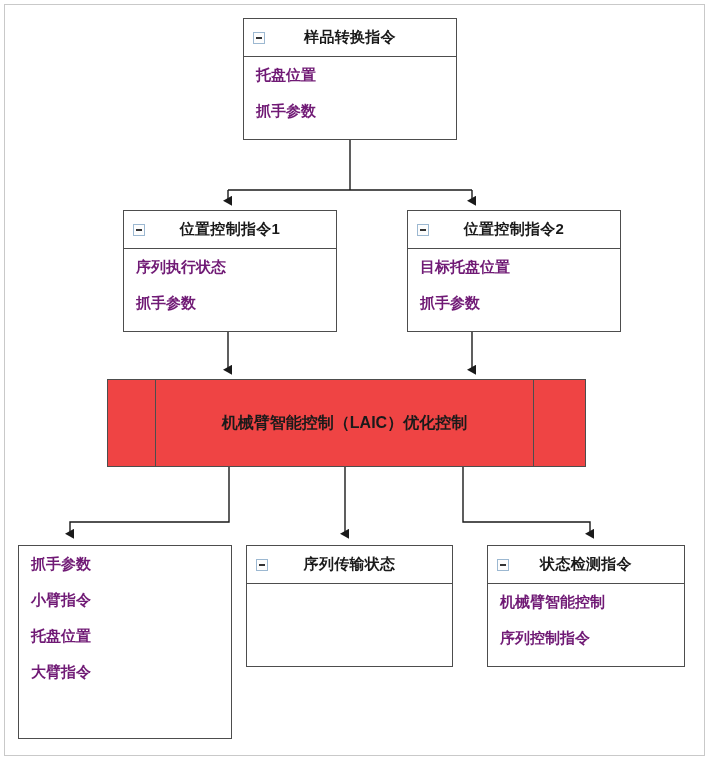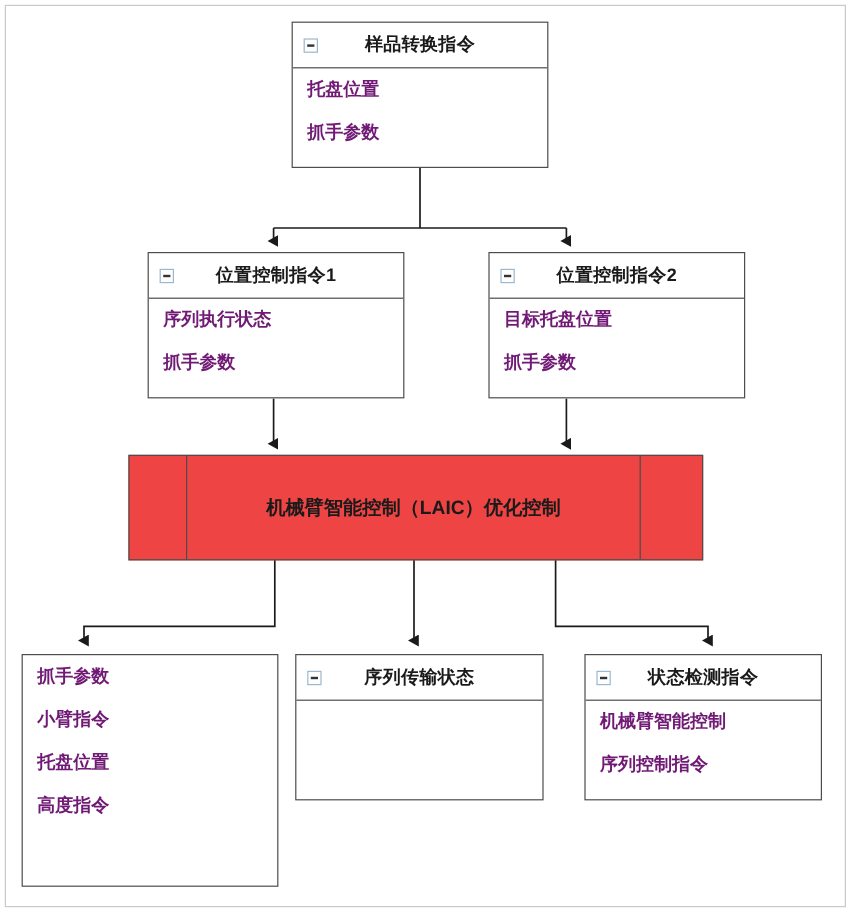--- a/index.html
+++ b/index.html
@@ -199,21 +199,21 @@
       <span class="laic-text">机械臂智能控制（LAIC）优化控制</span>
     </div>
     <div class="laic-cell-right"></div>
   </div>
 
   <div class="uml-box" style="left:18px; top:545px; width:214px; height:194px;">
     <div class="uml-body">
       <div class="uml-attr">抓手参数</div>
       <div class="uml-attr">小臂指令</div>
       <div class="uml-attr">托盘位置</div>
-      <div class="uml-attr">高度指令</div>
+      <div class="uml-attr">大臂指令</div>
     </div>
   </div>
 
   <div class="uml-box" style="left:246px; top:545px; width:207px; height:122px;">
     <div class="uml-header">
       <span class="collapse-icon"></span>
       <span class="uml-title">序列传输状态</span>
     </div>
   </div>
 

